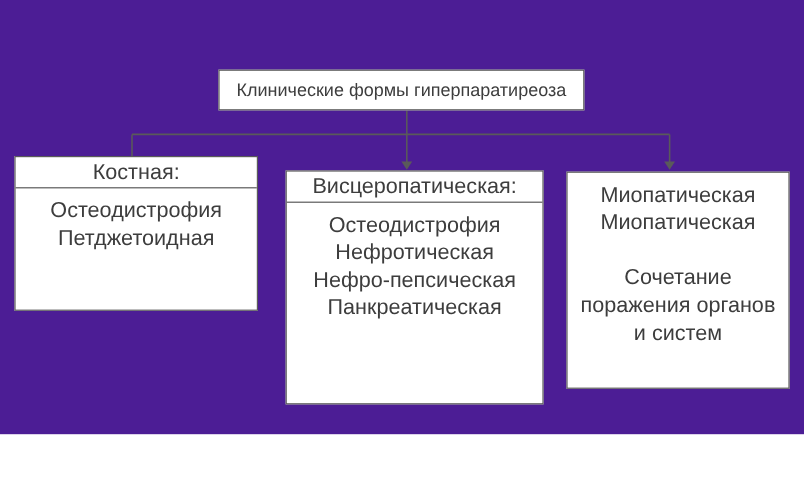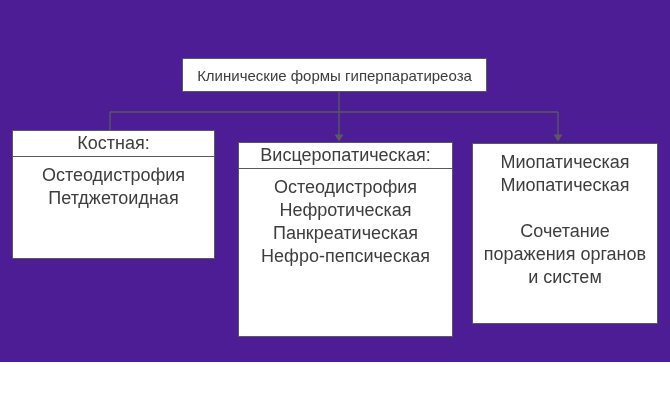--- a/index.html
+++ b/index.html
@@ -95,22 +95,22 @@
       <div class="branch-line">Остеодистрофия</div>
       <div class="branch-line">Петджетоидная</div>
     </div>
   </div>
 
   <div class="branch-box visceral">
     <div class="branch-header">Висцеропатическая:</div>
     <div class="branch-body">
       <div class="branch-line">Остеодистрофия</div>
       <div class="branch-line">Нефротическая</div>
+      <div class="branch-line">Нефро-пепсическая</div>
       <div class="branch-line">Панкреатическая</div>
-      <div class="branch-line">Нефро-пепсическая</div>
     </div>
   </div>
 
   <div class="branch-box mixed">
     <div class="branch-body">
       <div class="branch-line">Миопатическая</div>
       <div class="branch-line">Миопатическая</div>
       <div class="branch-line"></div>
       <div class="branch-line">Сочетание</div>
       <div class="branch-line">поражения органов</div>

